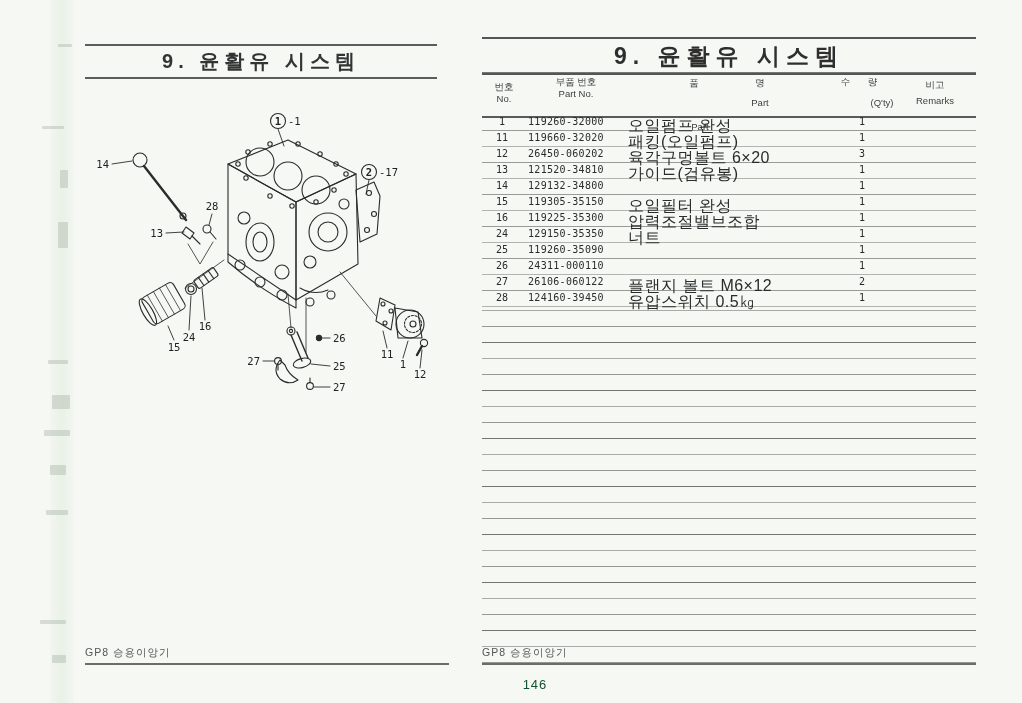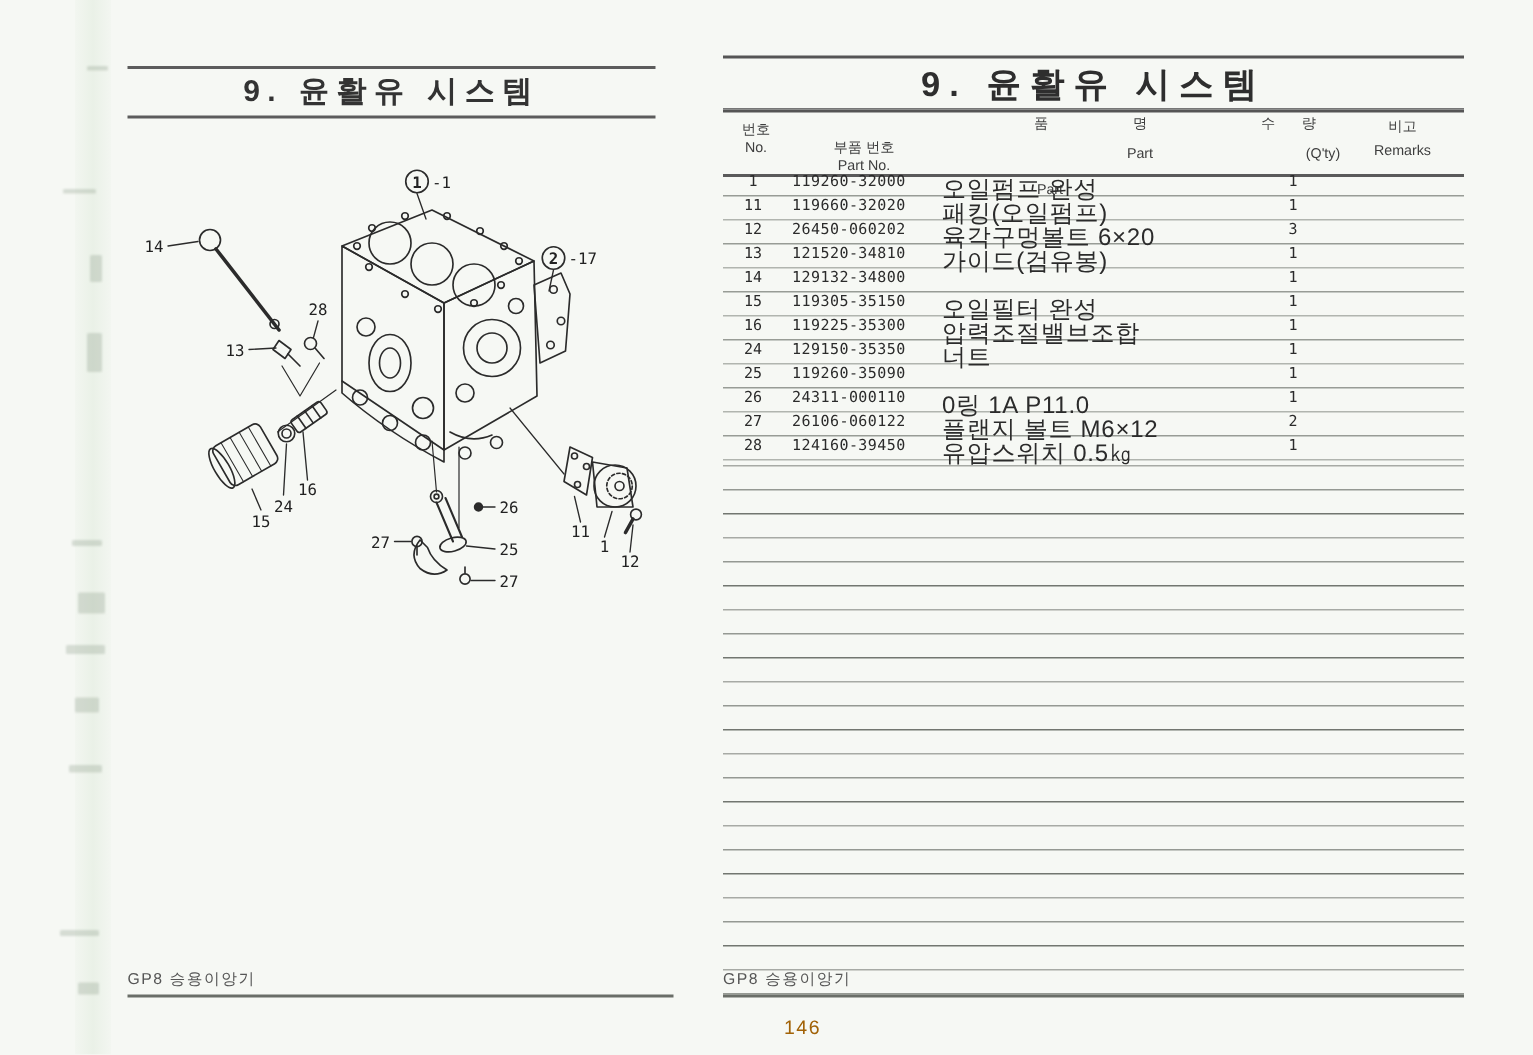--- a/index.html
+++ b/index.html
@@ -24,21 +24,21 @@
   svg text{font-family:"DejaVu Sans Mono","Liberation Mono",monospace;font-size:10.5px;fill:#222;}
 
   
   .title-right{position:absolute;left:482px;top:37px;width:494px;height:34px;
     border-top:2px solid #555;border-bottom:2px solid #555;
     text-align:center;line-height:34px;font-size:23px;font-weight:bold;letter-spacing:6px;color:#2e2e2e;}
   .table-header{position:absolute;left:482px;top:72px;width:494px;height:43px;
     border-top:1.5px solid #777;border-bottom:2.5px solid #5a5a5a;font-size:9.5px;color:#3e3e3e;}
   .table-header .hcell{position:absolute;text-align:center;line-height:12px;}
   .h-no{left:2px;top:8px;width:40px;}
-  .h-part{left:46px;top:20px;width:96px;text-align:left;}
+  .h-part{left:46px;top:3px;width:96px;text-align:left;}
   .h-name-a{left:200px;top:4px;width:24px;}
   .h-name-b{left:266px;top:4px;width:24px;}
   .h-name-en-a{left:203px;top:24px;width:30px;margin-top:24px;}
   .h-name-en-b{left:258px;top:24px;width:40px;}
   .h-qty{left:352px;top:4px;width:56px;letter-spacing:6px;font-family:Liberation Mono, monospace;}
   .h-qty-en{left:372px;top:24px;width:56px;letter-spacing:0;}
   .h-rem{left:418px;top:6px;width:70px;font-family:Liberation Serif, serif;}
   .h-rem-en{left:418px;top:22px;width:70px;}
   .hk{display:block;}
   .rows{position:absolute;left:482px;top:115px;width:494px;}
@@ -51,21 +51,21 @@
   .c-qty{left:360px;width:40px;text-align:center;font-family:"DejaVu Sans Mono",monospace;}
   .c-rem{left:420px;width:70px;text-align:center;}
   .empty-lines{position:absolute;left:482px;top:295px;width:494px;}
   .empty-line{height:15px;border-bottom:1px solid rgba(70,75,68,.55);}
   .empty-line:nth-child(3n){border-bottom-color:rgba(70,75,68,.75);}
   .empty-line:nth-child(3n+1){border-bottom-color:rgba(70,75,68,.45);}
   .footer-right{position:absolute;left:482px;top:646px;width:494px;
     border-bottom:2px solid #6a6e68;font-size:10.5px;color:#555;
     padding-bottom:3px;letter-spacing:1px;}
   .page-number{position:absolute;left:505px;top:677px;width:60px;text-align:center;
-    font-size:13px;color:#a16207;letter-spacing:1px;}
+    font-size:13px;color:#14532d;letter-spacing:1px;}
 </style>
 </head>
 <body>
 
 <div class="scan-sheet">
   <div class="green-strip"></div>
 
   <div class="artifact" style="left:58px;top:44px;width:14px;height:3px;"></div>
   <div class="artifact" style="left:42px;top:126px;width:22px;height:3px;"></div>
   <div class="artifact" style="left:60px;top:170px;width:8px;height:18px;"></div>
@@ -318,21 +318,20 @@
   </div>
       <div class="prow">
     <span class="c-no">25</span>
     <span class="c-part">119260-35090</span>
     <span class="c-qty">1</span>
     <span class="c-rem"></span>
   </div>
       <div class="prow">
     <span class="c-no">26</span>
     <span class="c-part">24311-000110</span>
-    <span class="c-name">0링 1A P11.0</span>
     <span class="c-qty">1</span>
     <span class="c-rem"></span>
   </div>
       <div class="prow">
     <span class="c-no">27</span>
     <span class="c-part">26106-060122</span>
     <span class="c-name">플랜지 볼트 M6×12</span>
     <span class="c-qty">2</span>
     <span class="c-rem"></span>
   </div>

